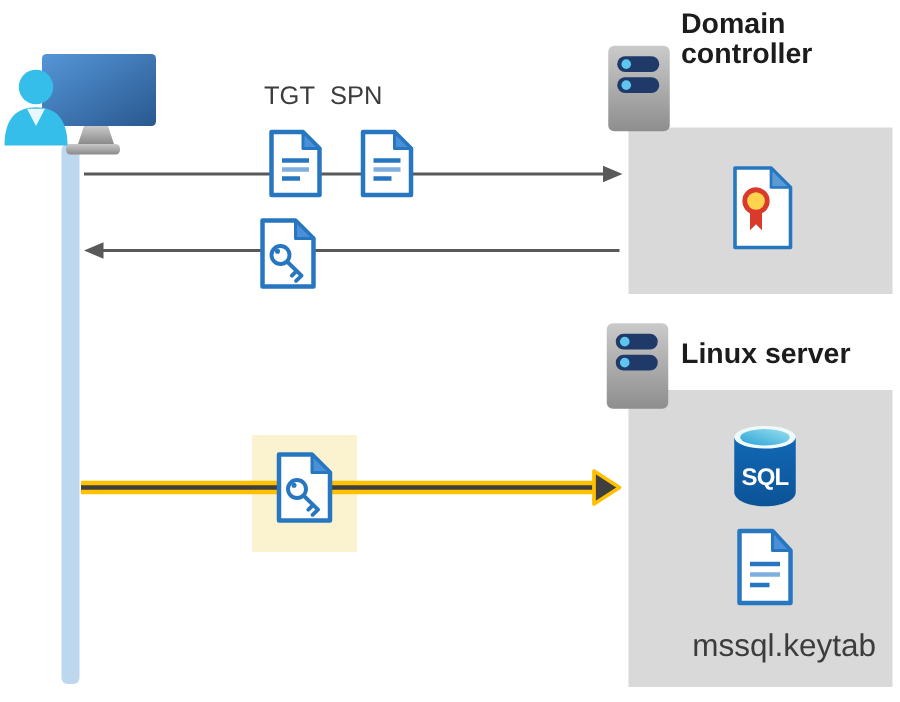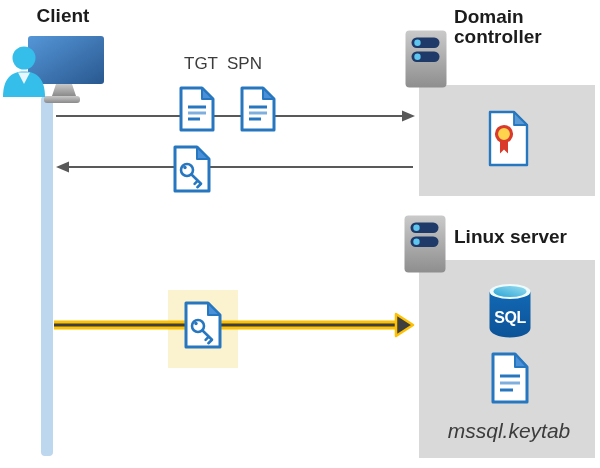--- a/index.html
+++ b/index.html
@@ -40,23 +40,23 @@
   .sql-text{fill:#ffffff;font-weight:bold;font-size:16px;letter-spacing:-0.5px;
             font-family:"Liberation Sans",sans-serif;}
   .pill{fill:var(--pill_navy,#1F3A68);}
   .pill-dot{fill:var(--pill_dot,#5EC6EE);}
   .person{fill:var(--person_cyan,#35BEE9);}
   .collar{fill:#E8F7FD;}
   
   .title{position:absolute;font-weight:bold;font-size:19px;line-height:20px;
          color:var(--title_color,#1C1C1C);z-index:5;}
   .small-label{position:absolute;font-size:17px;color:var(--label_color,#3C3C3C);
-               text-align:right;z-index:5;}
+               text-align:left;z-index:5;}
   .file-label{position:absolute;font-size:21px;color:var(--label_color,#3C3C3C);
-              text-align:center;z-index:5;font-style:italic;}
+              text-align:right;z-index:5;}
 </style>
 </head>
 <body>
 
 <div class="canvas">
 
   <svg width="0" height="0" style="position:absolute">
     <defs>
       <linearGradient id="monGrad" x1="0" y1="0" x2="1" y2="1">
         <stop offset="0" stop-color="#5596D8"></stop>
@@ -108,21 +108,20 @@
     <rect x="26" y="8" width="76" height="48" rx="3" fill="url(#monGrad)"></rect>
     <polygon points="54,56 70,56 74,68 50,68" fill="url(#standGrad)"></polygon>
     <rect x="42" y="68" width="36" height="7" rx="3" fill="url(#standGrad)"></rect>
     <g>
       <circle class="person" cx="22" cy="30" r="11.5"></circle>
       <path class="person" d="M1 69 C1 51 9 43.5 22 43.5 C35 43.5 43 51 43 69 Z"></path>
       <polygon class="collar" points="16,44.5 22,56 28,44.5"></polygon>
     </g>
   </svg>
 
-  <div class="title" style="left:18px;top:6px;width:90px;text-align:center">Client</div>
   <div class="title" style="left:454px;top:7px;width:110px">Domain controller</div>
   <div class="title" style="left:454px;top:227px;width:135px">Linux server</div>
 
   <div class="small-label" style="left:176px;top:54px;width:42px">TGT</div>
   <div class="small-label" style="left:220px;top:54px;width:42px">SPN</div>
 
   <svg class="icon" style="left:177px;top:86px" width="40" height="46">
     <path class="doc-body" d="M4 2 H25 L36 13 V44 H4 Z"></path>
     <path class="doc-fold" d="M25 2 V13 H36 Z"></path>
     <line class="l-dark" x1="11" y1="21" x2="29" y2="21"></line>

